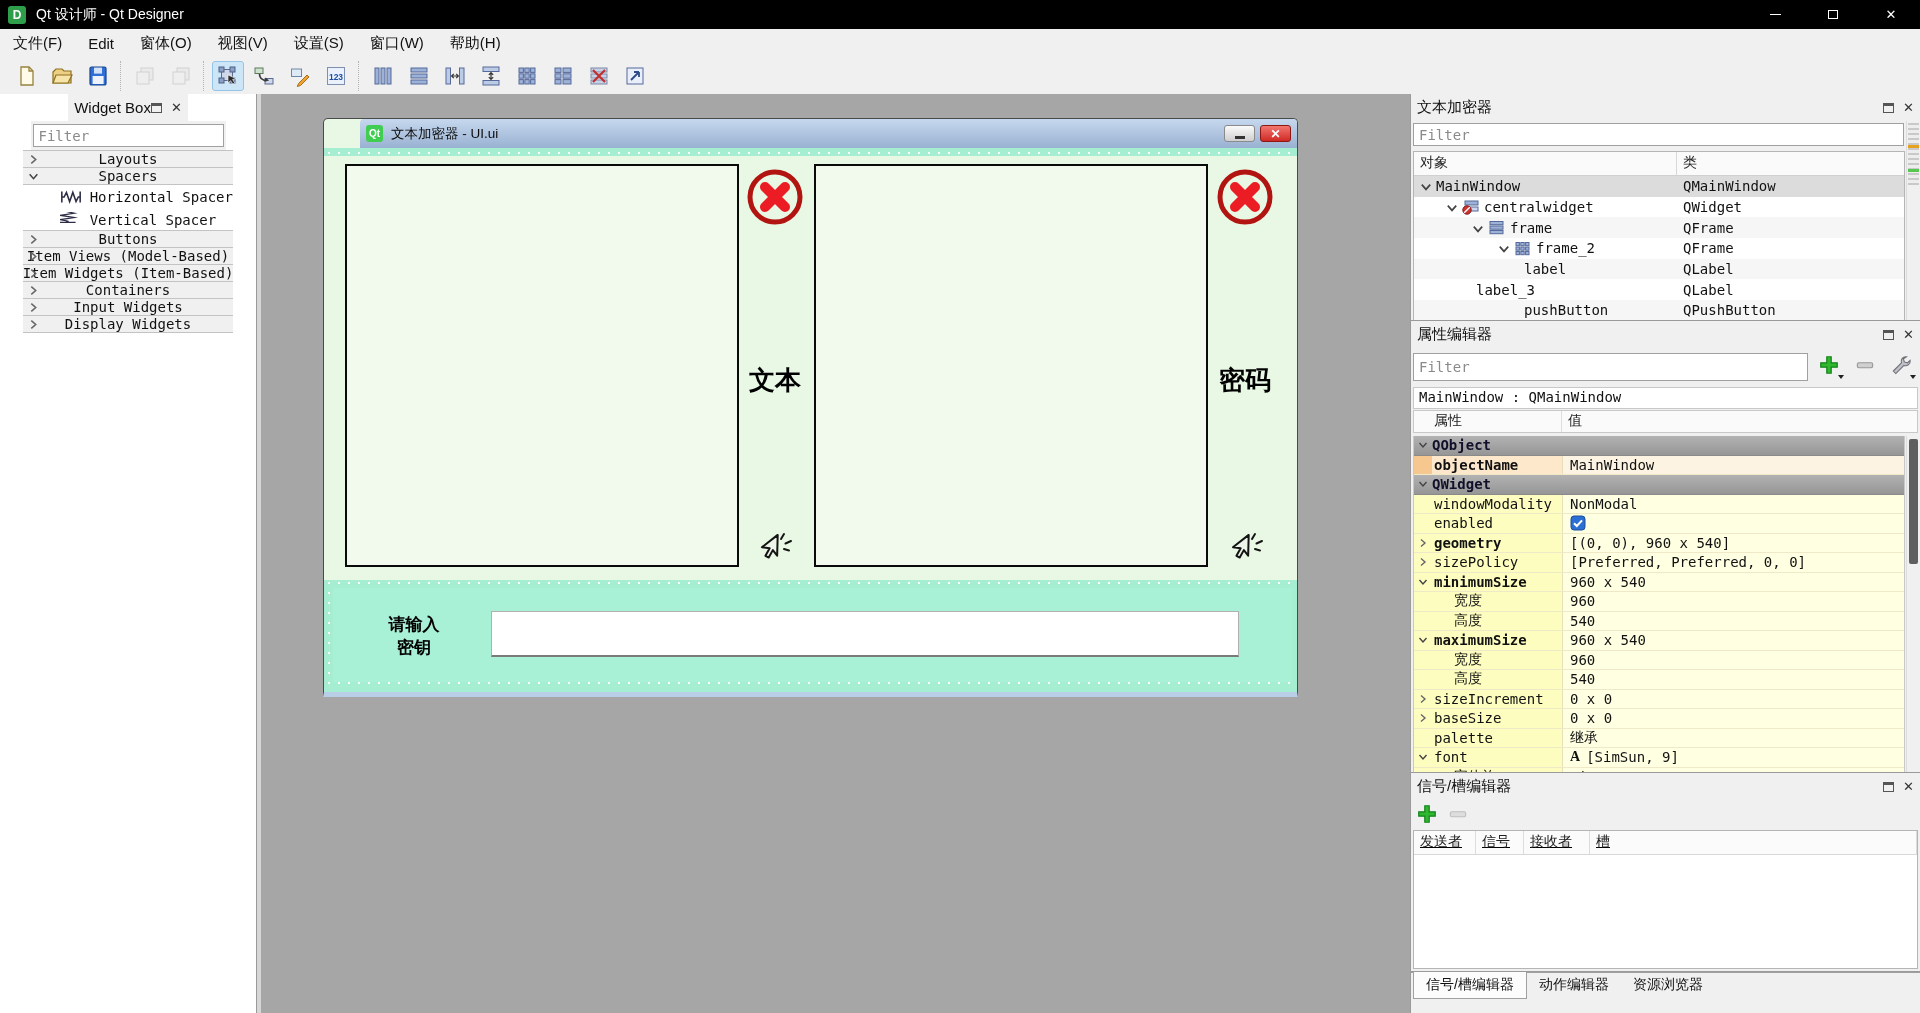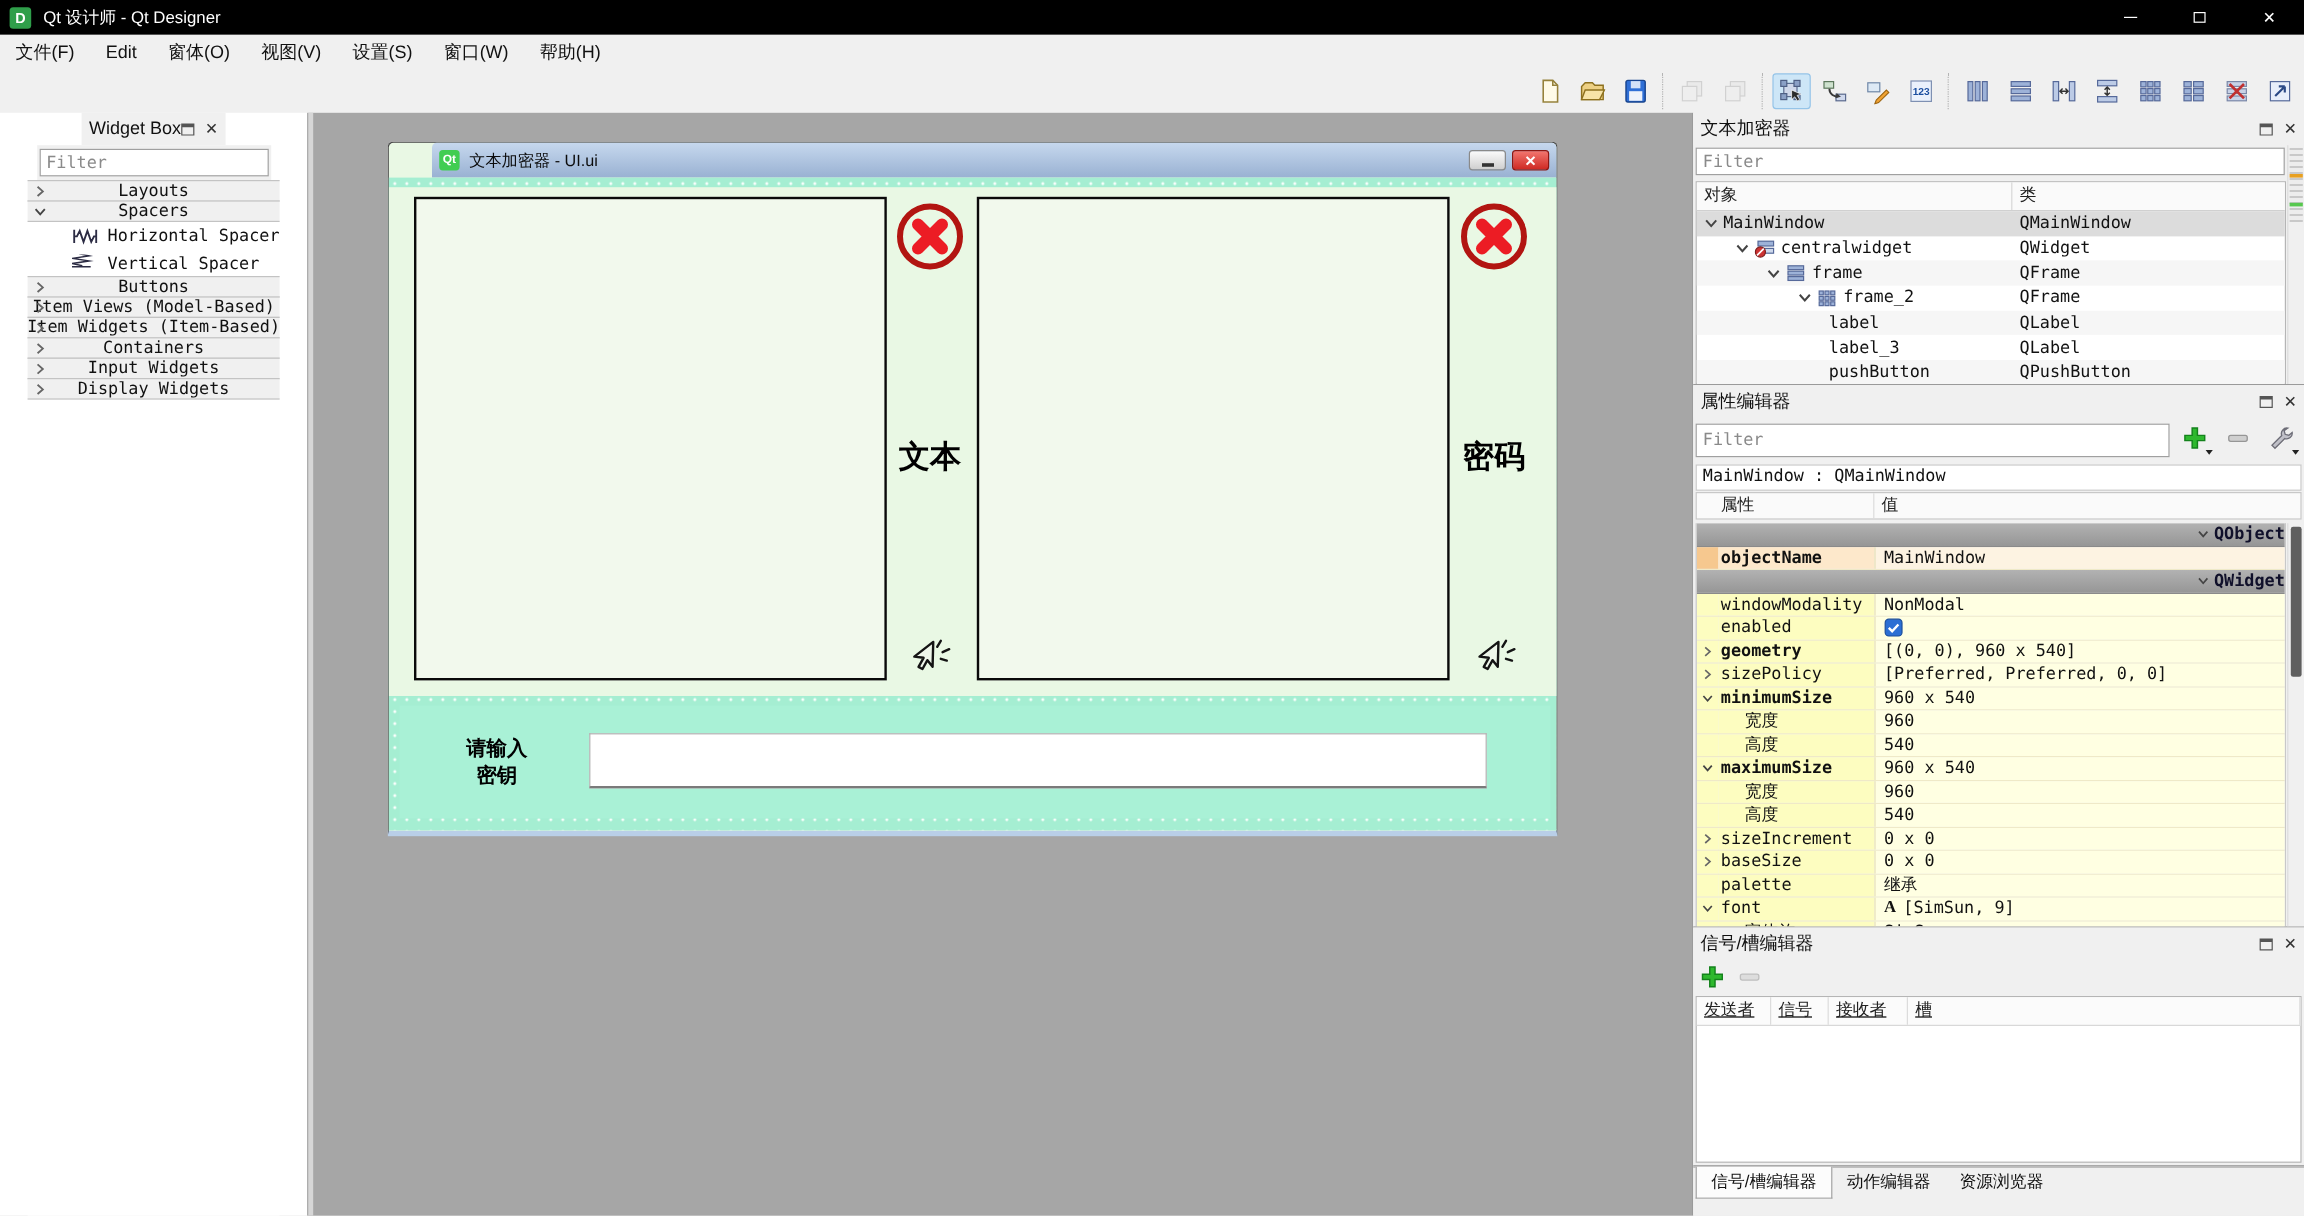--- a/index.html
+++ b/index.html
@@ -18,21 +18,21 @@
   .glyph-max { width:10px; height:9px; border:1px solid #fff; }
   .glyph-close { font-size:13px; }
 
   
   .menubar { position:absolute; left:0; top:29px; width:1920px; height:28px; background:#f0f0f0;
     display:flex; align-items:center; font-size:15px; color:#111; }
   .menu-item { padding:3px 13px; }
 
   
   .toolbar { position:absolute; left:0; top:57px; width:1920px; height:37px; background:#f0f0f0;
-    display:flex; align-items:center;justify-content:flex-end; }
+    display:flex; align-items:center; }
   .tb-group { display:flex; align-items:center; padding-left:8px; margin-left:2px;
     border-left:1px dotted #b4b4b4; height:30px; }
   .tb-group:first-child { border-left:none; }
   .tb-btn { width:32px; height:30px; border-radius:3px; display:flex; align-items:center; justify-content:center;
     margin-right:4px; border:1px solid transparent; }
   .tb-btn.active { background:#cde6f7; border-color:#95c4e8; }
   .tb-btn.disabled { opacity:.45; }
   .tb-ic svg { width:22px; height:22px; display:block; }
 
   
@@ -134,21 +134,21 @@
   .pe-objheader { height:22px; background:#fff; border:1px solid #c8c8c8; margin:0 2px;
     font-size:14px; padding:1px 5px; color:#111; }
   .pe-colhead { display:flex; height:23px; margin:1px 2px 0 2px; background:#fafafa;
     border:1px solid #c8c8c8; font-size:14px; color:#222; }
   .pe-colhead .c1 { width:148px; padding:1px 6px 0 20px; border-right:1px solid #ddd; }
   .pe-colhead .c2 { flex:1; padding:1px 6px 0 6px; }
   .pe-rows { position:absolute; left:2px; right:15px; top:115px; bottom:0; overflow:hidden;
     border-left:1px solid #c8c8c8; border-right:1px solid #c8c8c8; font-size:14px; }
   .pe-row { display:flex; height:19.5px; align-items:center; border-bottom:1px solid #efe9c8; }
   .pe-row.section { background:linear-gradient(#b2b2b2,#969696); border-bottom:1px solid #8a8a8a;
-    font-weight:bold; color:#10102a;justify-content:flex-end; }
+    font-weight:bold; color:#10102a; }
   .pe-row.section .pe-ind { background:transparent; }
   .pe-ind { width:18px; height:100%; flex:none; display:flex; align-items:center; justify-content:center; }
   .pe-ind svg { width:10px; height:10px; }
   .pe-name { width:130px; height:100%; display:flex; align-items:center; padding-left:2px; overflow:hidden;
     color:#111; white-space:nowrap; }
   .pe-name.sub { padding-left:22px; }
   .pe-val { flex:1; height:100%; display:flex; align-items:center; padding-left:7px; border-left:1px solid #e6dfb8;
     color:#111; white-space:nowrap; overflow:hidden; }
   .row-yellow .pe-ind, .row-yellow .pe-name { background:#fdfdc0; }
   .row-yellow .pe-val { background:#ffffe2; }
@@ -608,21 +608,21 @@
               </div>
               <div class="oi-class">QFrame</div>
             </div>
             <div class="oi-row">
               <div class="oi-name" style="padding-left: 110px;">
                 <span>label</span>
               </div>
               <div class="oi-class">QLabel</div>
             </div>
             <div class="oi-row">
-              <div class="oi-name" style="padding-left: 110px;">
+              <div class="oi-name" style="padding-left: 62px;">
                 <span>label_3</span>
               </div>
               <div class="oi-class">QLabel</div>
             </div>
             <div class="oi-row">
               <div class="oi-name" style="padding-left: 110px;">
                 <span>pushButton</span>
               </div>
               <div class="oi-class">QPushButton</div>
             </div>

